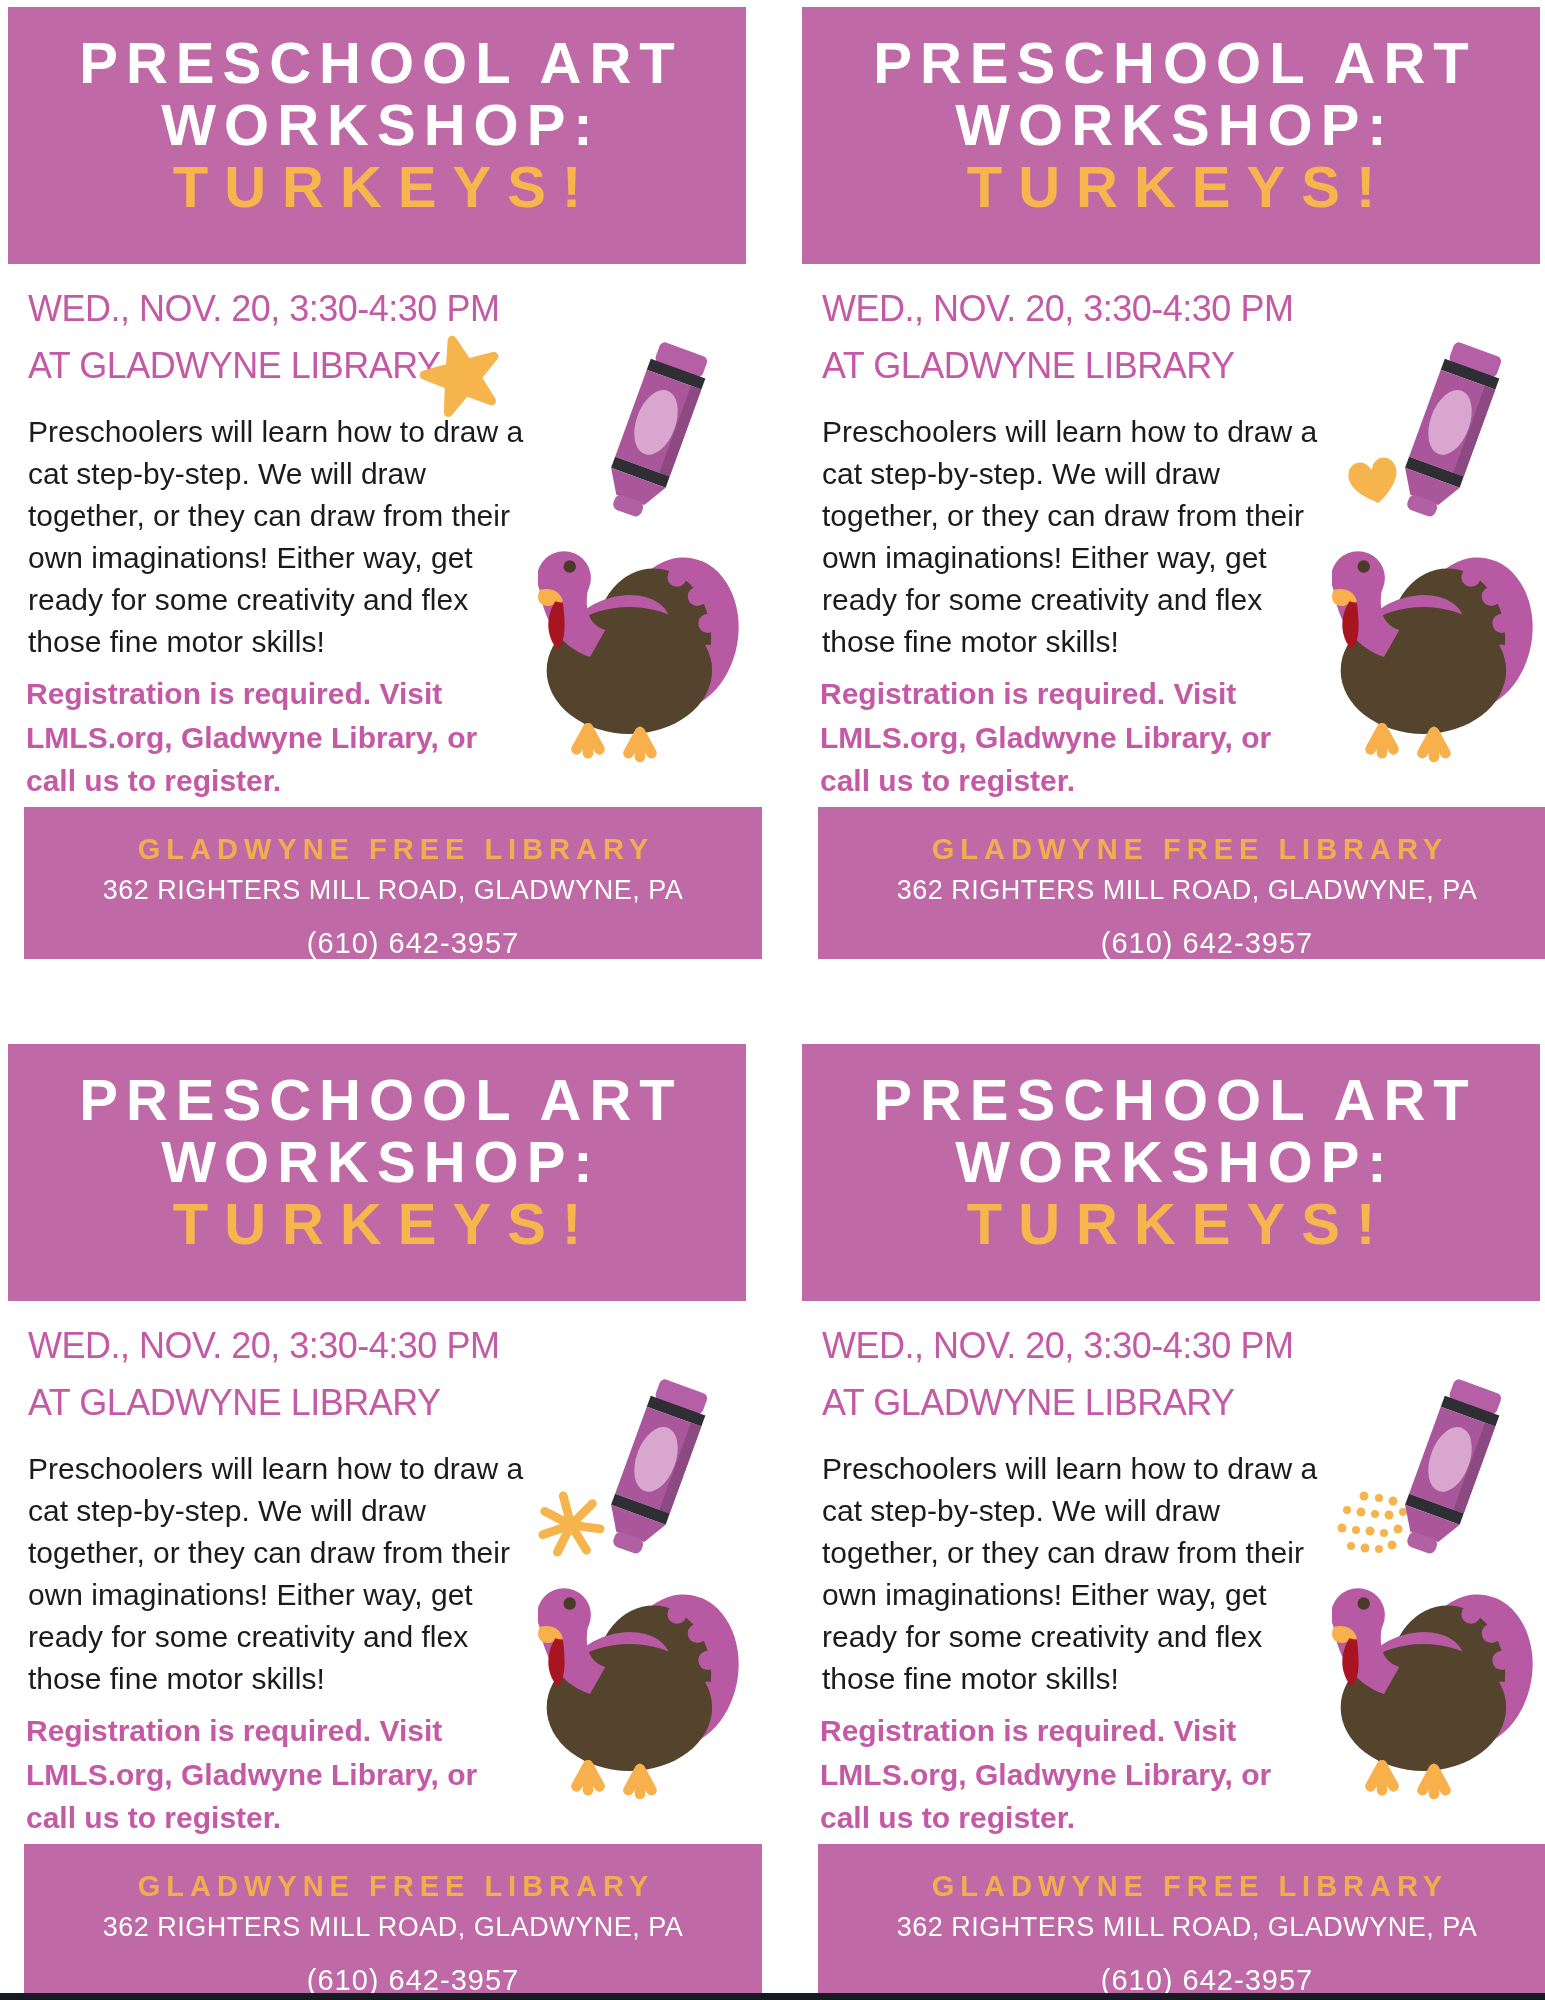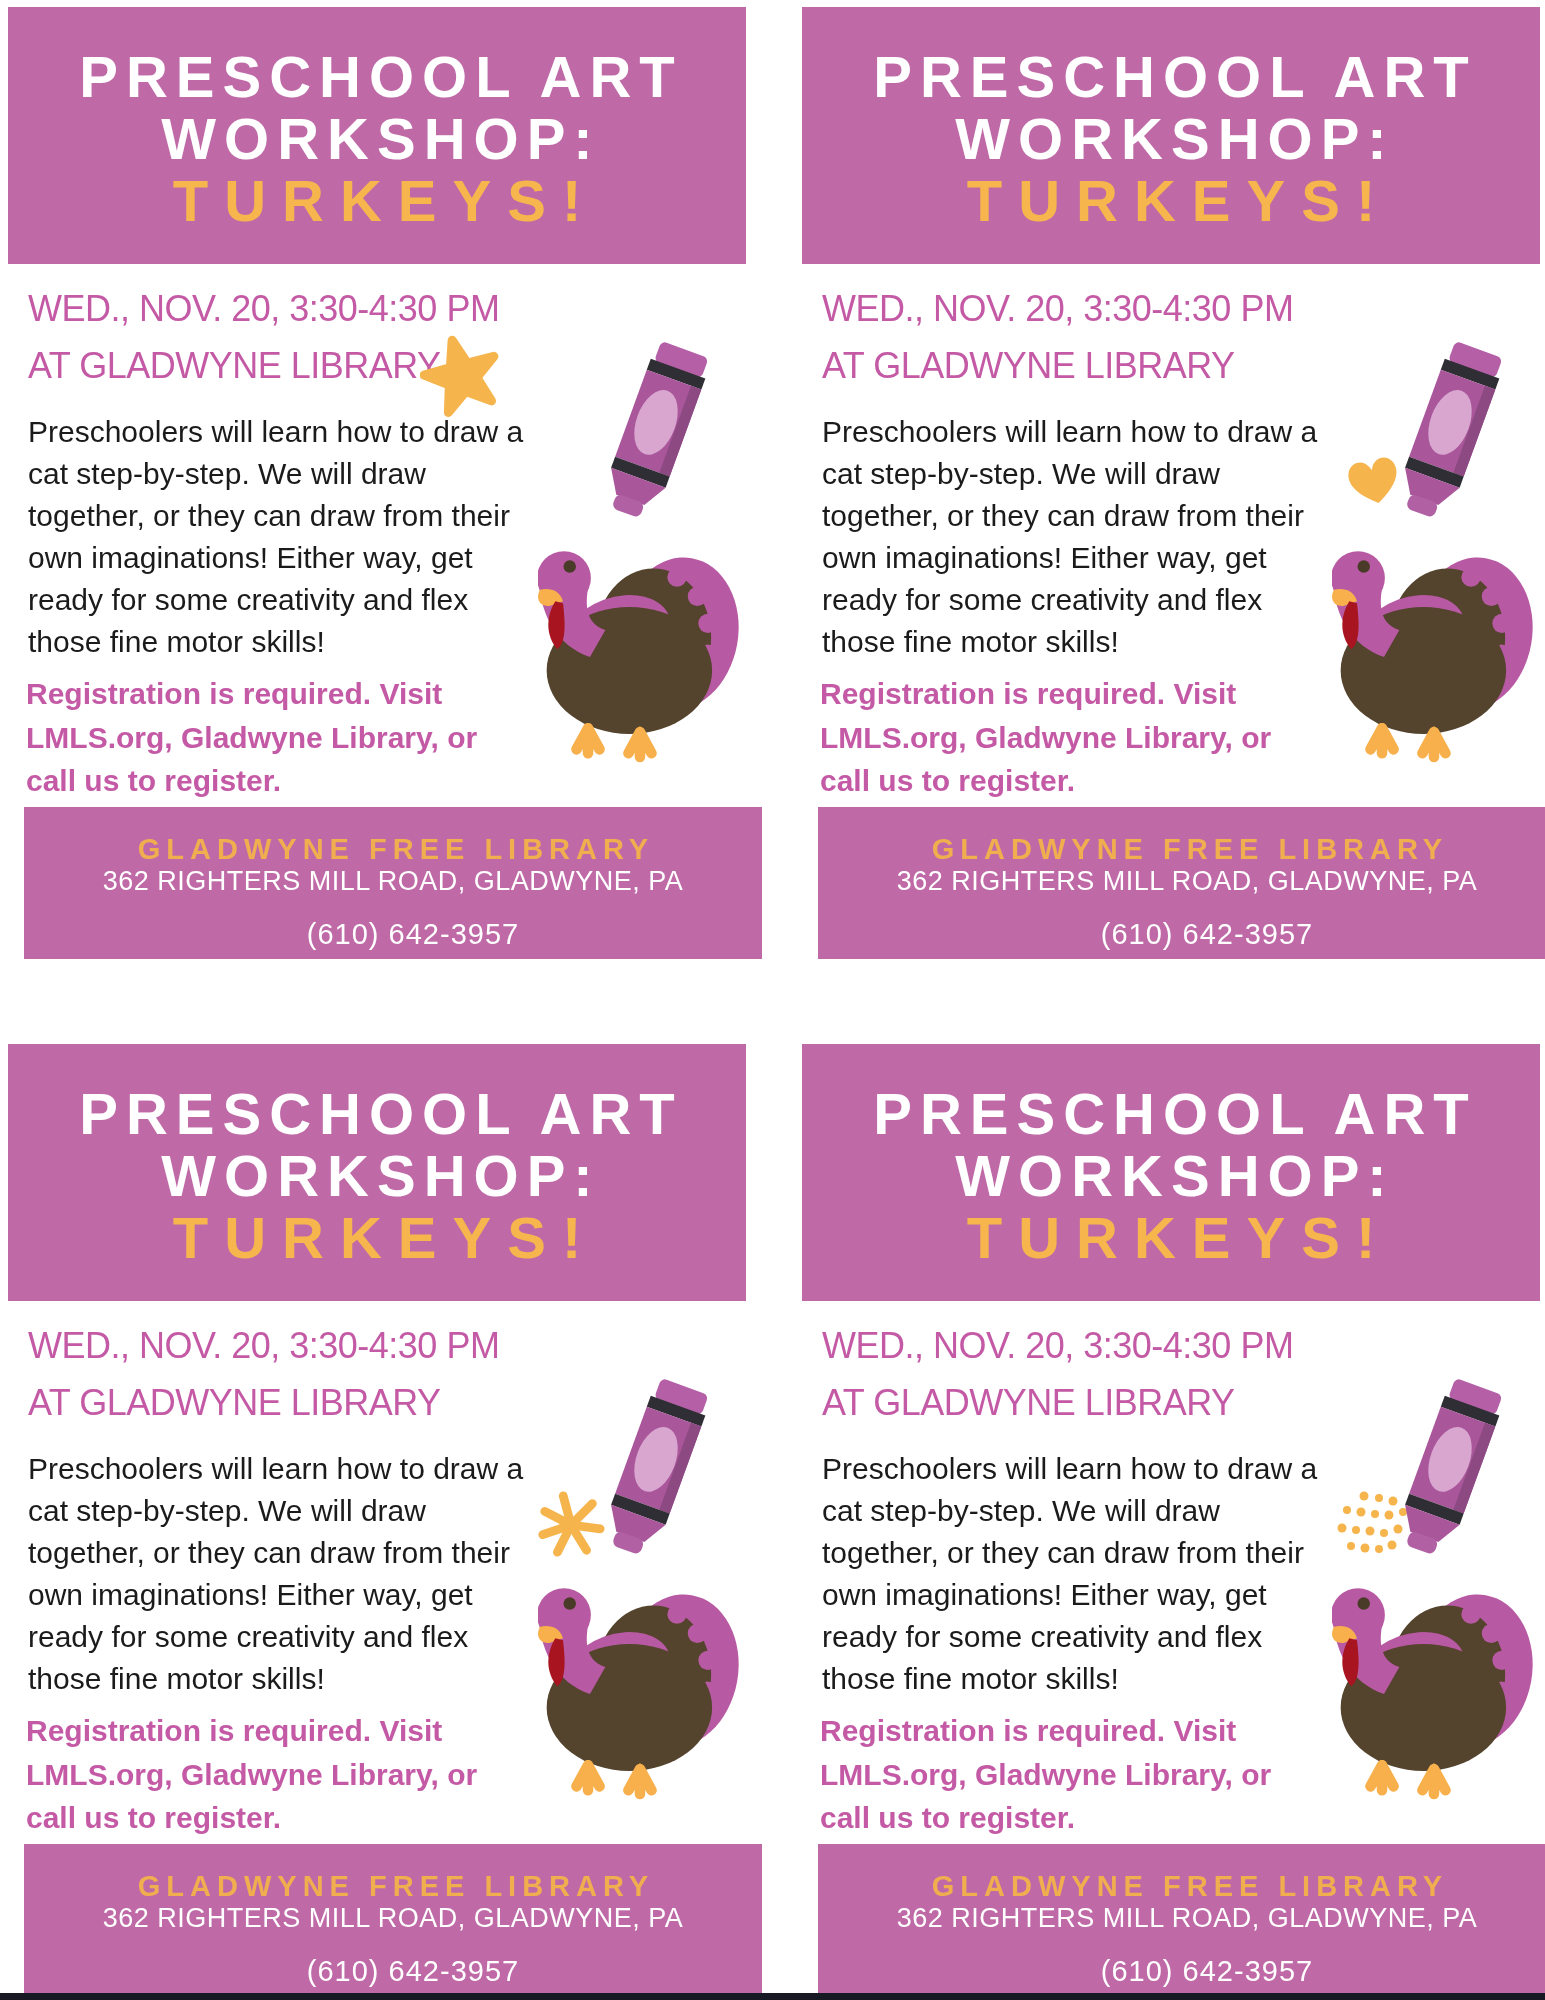--- a/index.html
+++ b/index.html
@@ -10,21 +10,21 @@
   .flyer{position:absolute;width:738px;height:952px;background:#ffffff;}
   .pos-tl{left:8px;top:7px;}
   .pos-tr{left:802px;top:7px;}
   .pos-bl{left:8px;top:1044px;}
   .pos-br{left:802px;top:1044px;}
 
   .banner{
     position:absolute;left:0;top:0;width:100%;height:257px;
     background:var(--banner,#bf6aa7);
     display:flex;flex-direction:column;align-items:center;
-    padding-top:39px;box-sizing:border-box;
+    padding-top:25px;box-sizing:border-box;
   }
   .title-line{
     color:#ffffff;font-weight:700;font-size:58px;line-height:62px;
     letter-spacing:8px;white-space:nowrap;text-indent:8px;
   }
   .title-turkeys{
     color:var(--title_yellow,#f6b54d);font-weight:700;font-size:58px;line-height:62px;
     letter-spacing:16px;white-space:nowrap;text-indent:16px;
   }
   .date-heading{
@@ -44,21 +44,21 @@
   }
   .footer{
     position:absolute;left:16px;top:800px;width:100%;height:152px;
     background:var(--banner,#bf6aa7);text-align:center;box-sizing:border-box;
     color:#ffffff;
   }
   .footer-name{
     padding-top:26px;font-size:29px;font-weight:600;letter-spacing:6px;
     color:var(--footer_yellow,#f0ae4f);white-space:nowrap;text-indent:6px;
   }
-  .footer-address{font-size:27px;letter-spacing:0.5px;}
+  .footer-address{margin-top:9px;font-size:27px;letter-spacing:0.5px;}
   .footer-phone{margin-top:21px;font-size:29px;letter-spacing:1px;padding-left:40px;}
 
   svg.crayon{
     position:absolute;left:596px;top:336px;width:102px;height:178px;
     transform:rotate(20deg);
   }
   svg.turkey{position:absolute;left:530px;top:538px;width:202px;height:224px;}
   svg.accent-star{position:absolute;left:412px;top:328px;width:84px;height:84px;}
   svg.accent-heart{position:absolute;left:542px;top:446px;width:60px;height:56px;transform:rotate(-12deg);}
   svg.accent-asterisk{position:absolute;left:528px;top:446px;width:70px;height:70px;}

